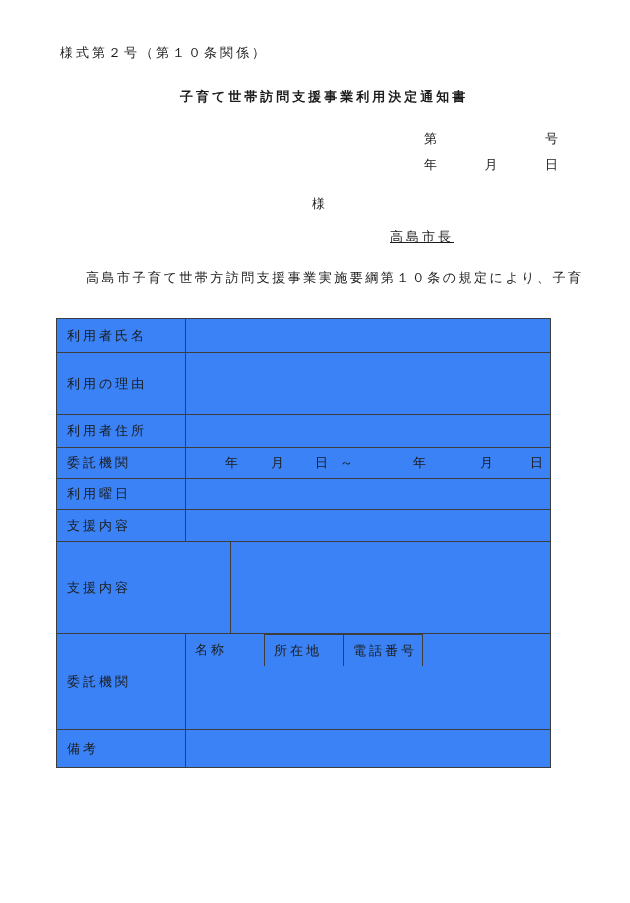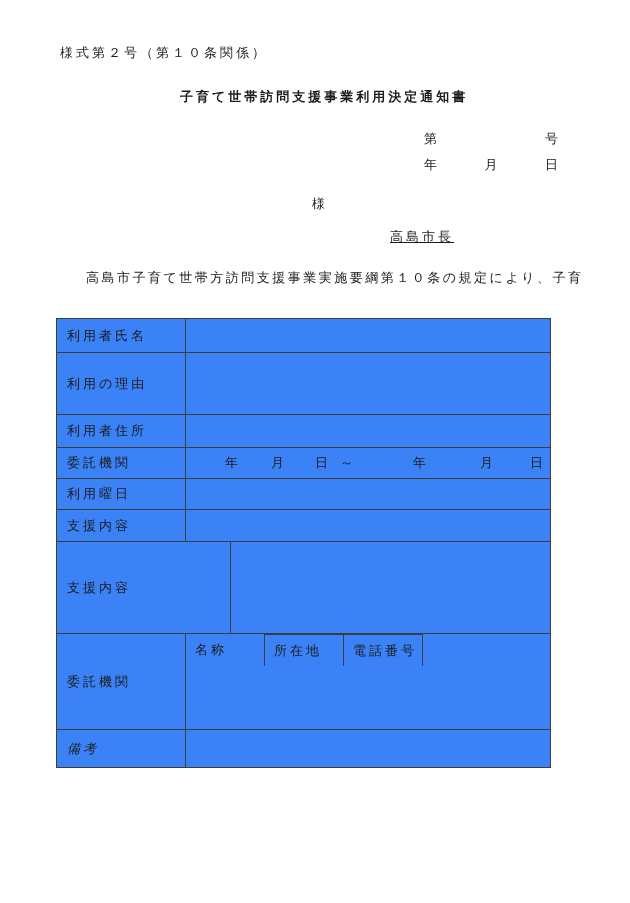--- a/index.html
+++ b/index.html
@@ -42,21 +42,21 @@
     background: #3b82f6;
   }
   .t-row { display: flex; box-sizing: border-box; }
   .t-row + .t-row { border-top: 1px solid #3d3d3d; }
   .h33 { height: 33px; }
   .h62 { height: 62px; }
   .h31 { height: 31px; }
   .h32 { height: 32px; }
   .h92 { height: 92px; gap: 45px; }
   .h96 { height: 96px; }
-  .h38 { height: 38px; font-style: italic; }
+  .h38 { height: 38px; }
   .t-label {
     width: 128px; box-sizing: border-box; flex-shrink: 0;
     padding-left: 10px;
     display: flex; align-items: center;
     letter-spacing: 3px;
   }
   .t-value {
     flex: 1 1 auto;
     border-left: 1px solid #3d3d3d;
     box-sizing: border-box;

